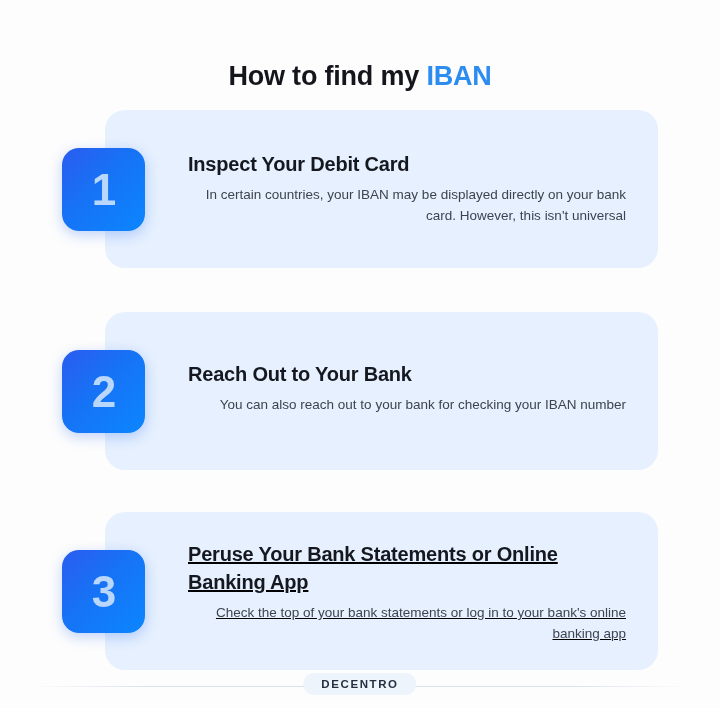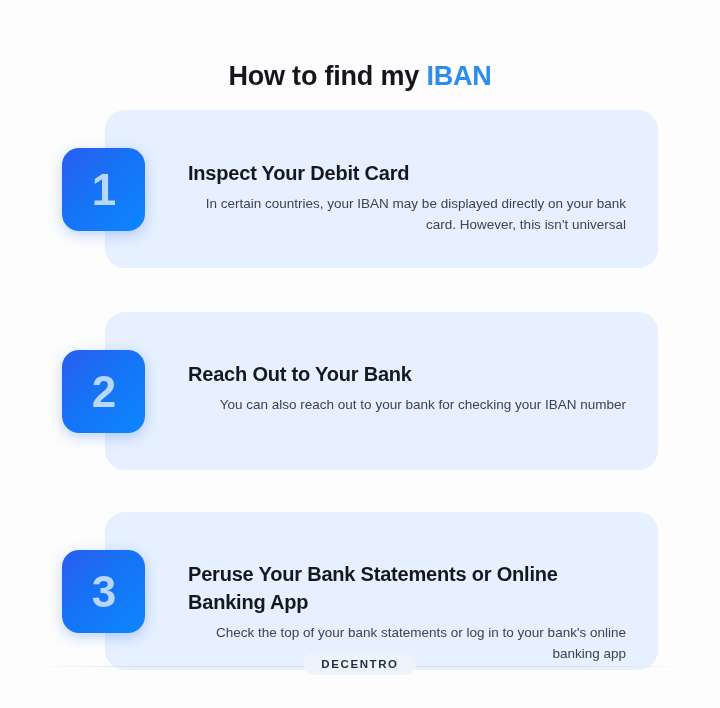--- a/index.html
+++ b/index.html
@@ -83,23 +83,23 @@
     line-height: 1;
     letter-spacing: -1px;
   }
 
   .step-content {
     position: absolute;
     left: 188px;
     width: 450px;
     z-index: 1;
   }
-  .step-1 .step-content { top: 49px; }
+  .step-1 .step-content { top: 40px; }
   .step-2 .step-content { top: 48px; }
-  .step-3 .step-content { top: 48px; }
+  .step-3 .step-content { top: 28px; text-decoration: underline; }
 
   .step-heading {
     font-size: 20px;
     font-weight: bold;
     color: #15181f;
     line-height: 1.4;
     letter-spacing: -0.2px;
     margin-bottom: 7px;
   }
 
@@ -109,21 +109,21 @@
     color: #3d4450;
     line-height: 1.55;
     max-width: 438px;
     text-align: right;
   }
 
   
   .footer {
     position: absolute;
     left: 0;
-    bottom: 22px;
+    bottom: 2px;
     width: 720px;
     height: 40px;
   }
   .footer-rule {
     position: absolute;
     top: 20px;
     left: 30px;
     width: 660px;
     height: 1px;
     background: linear-gradient(to right,

